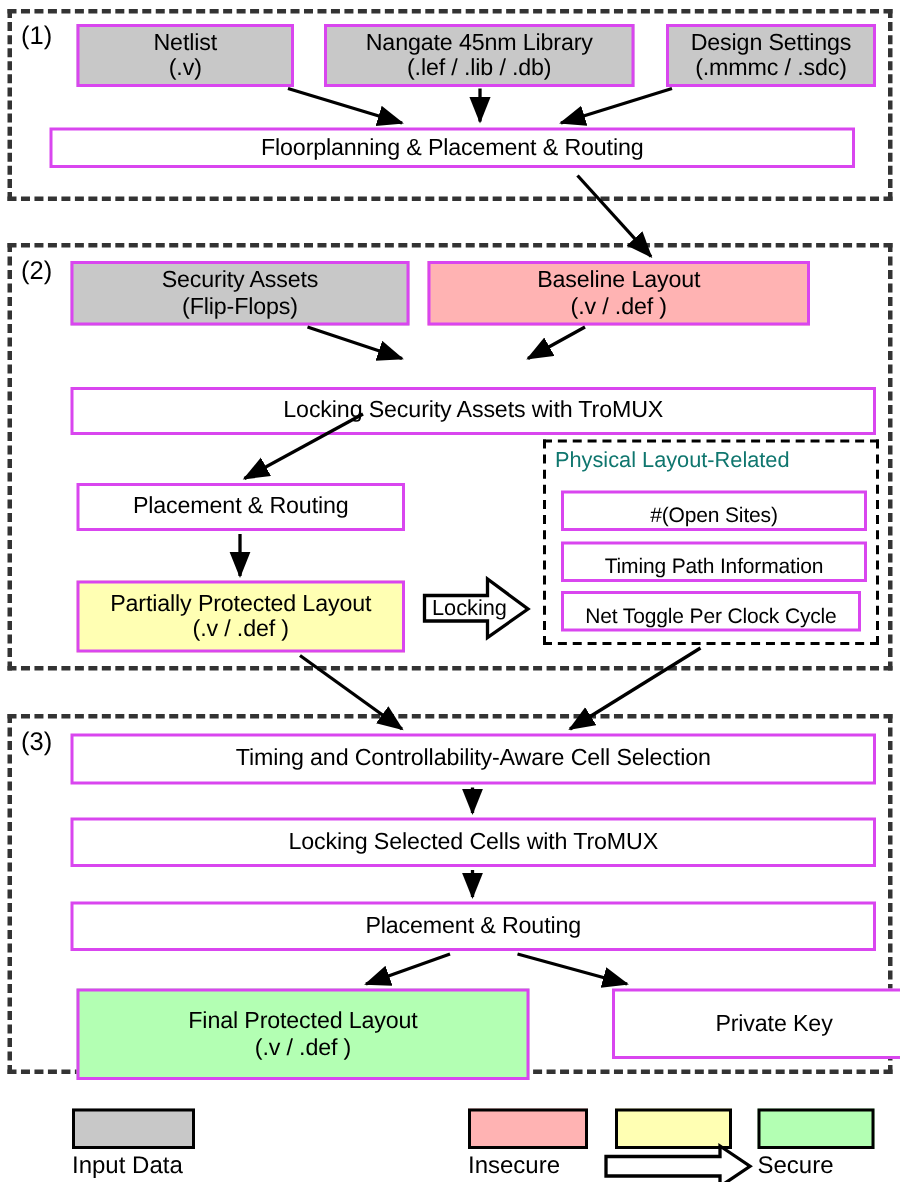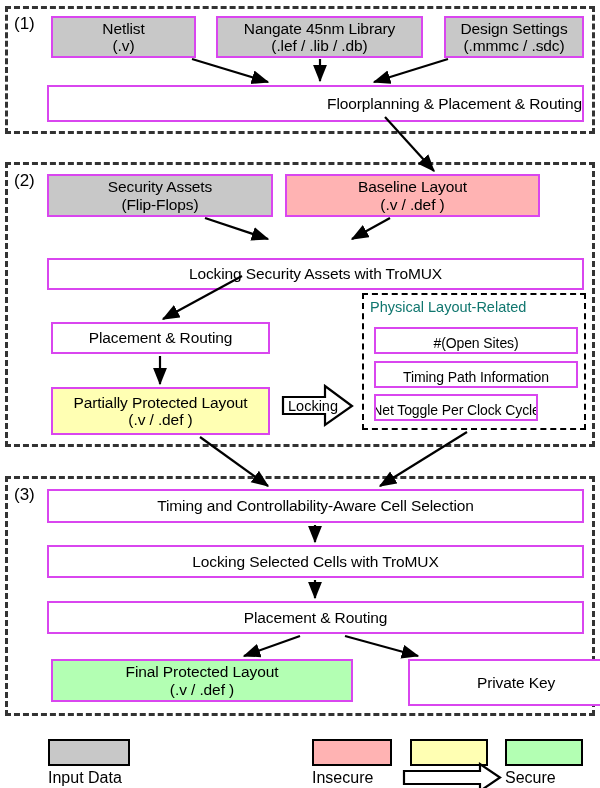--- a/index.html
+++ b/index.html
@@ -86,21 +86,21 @@
   <div class="node gray" style="left:216px; top:16px; width:207px; height:42px;">
     <span>Nangate 45nm Library</span>
     <span class="l2">(.lef / .lib / .db)</span>
   </div>
 
   <div class="node gray" style="left:444px; top:16px; width:140px; height:42px;">
     <span>Design Settings</span>
     <span class="l2">(.mmmc / .sdc)</span>
   </div>
 
-  <div class="node" style="left:47px; top:85px; width:537px; height:37px;align-items:flex-end;">
+  <div class="node" style="left:33px; top:85px; width:537px; height:27px;">
     <span>Floorplanning &amp; Placement &amp; Routing</span>
   </div>
 
   <div class="dashed-section" style="left:5px; top:162px; width:590px; height:285px;"></div>
   <div class="sec-label" style="left:14px; top:172px;">(2)</div>
 
   <div class="node gray" style="left:47px; top:174px; width:226px; height:43px;">
     <span>Security Assets</span>
     <span class="l2">(Flip-Flops)</span>
   </div>
@@ -130,40 +130,40 @@
 
   <div class="inner-dashed" style="left:362px; top:293px; width:224px; height:137px;"></div>
   <div class="inner-title" style="left:370px; top:299px;">Physical Layout-Related</div>
 
   <div class="node small" style="left:374px; top:327px; width:204px; height:27px;">
     <span>#(Open Sites)</span>
   </div>
   <div class="node small" style="left:374px; top:361px; width:204px; height:27px;">
     <span>Timing Path Information</span>
   </div>
-  <div class="node small" style="left:374px; top:394px; width:164px; height:27px;">
+  <div class="node small" style="left:374px; top:394px; width:200px; height:27px;">
     <span>Net Toggle Per Clock Cycle</span>
   </div>
 
   <div class="dashed-section" style="left:5px; top:476px; width:590px; height:240px;"></div>
   <div class="sec-label" style="left:14px; top:486px;">(3)</div>
 
   <div class="node" style="left:47px; top:489px; width:537px; height:34px;">
     <span>Timing and Controllability-Aware Cell Selection</span>
   </div>
 
   <div class="node" style="left:47px; top:545px; width:537px; height:33px;">
     <span>Locking Selected Cells with TroMUX</span>
   </div>
 
   <div class="node" style="left:47px; top:601px; width:537px; height:33px;">
     <span>Placement &amp; Routing</span>
   </div>
 
-  <div class="node green" style="left:51px; top:659px; width:302px; height:43px;">
+  <div class="node green" style="left:51px; top:659px; width:302px; height:61px;">
     <span>Final Protected Layout</span>
     <span class="l2">(.v / .def )</span>
   </div>
 
   <div class="node" style="left:368px; top:659px; width:216px; height:47px;margin-left:40px;">
     <span>Private Key</span>
   </div>
 
   <svg class="arrows">
     <defs>

